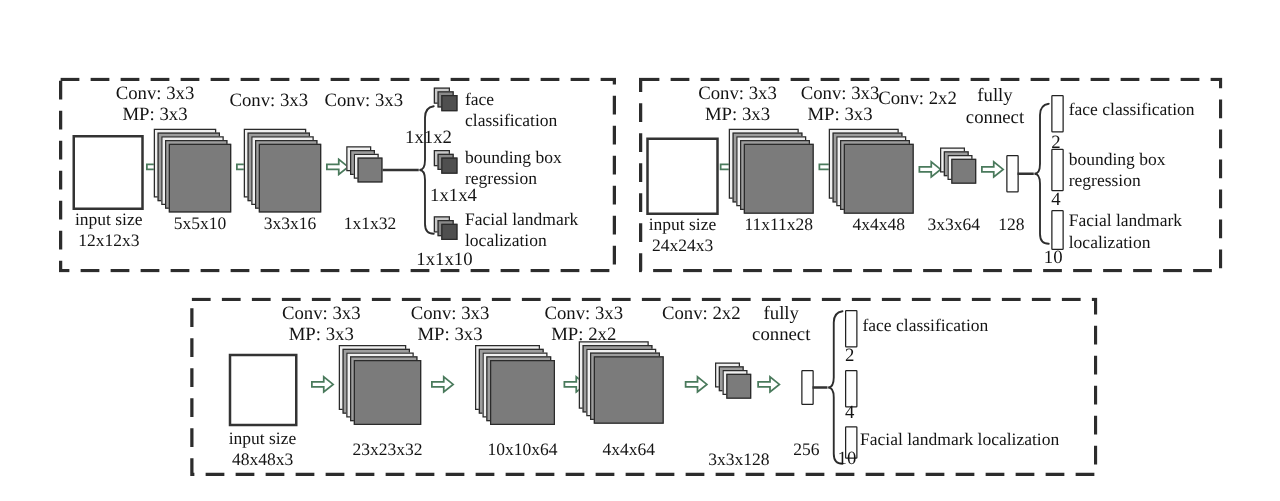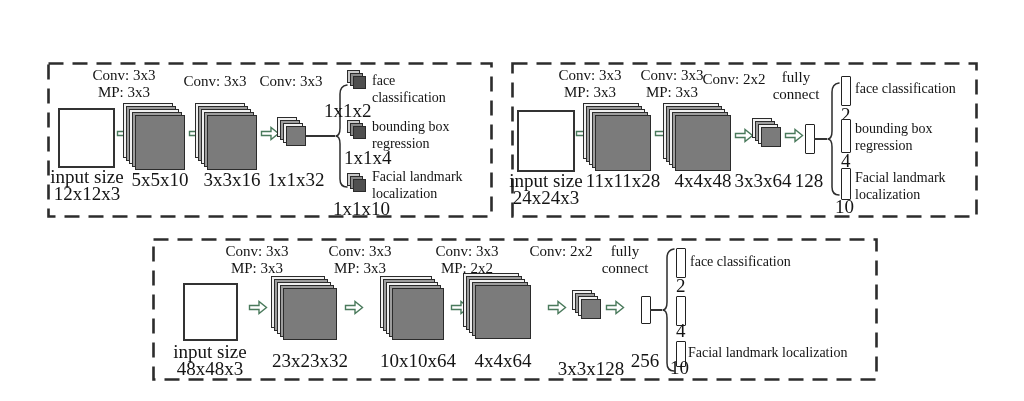--- a/index.html
+++ b/index.html
@@ -1,23 +1,23 @@
 <!DOCTYPE html>
 <html><head>
 <meta charset="utf-8">
 <style>
   html,body{margin:0;padding:0;background:#ffffff;}
   #page{position:relative;width:1024px;height:401px;background:#ffffff;overflow:hidden;
         font-family:"Liberation Serif","DejaVu Serif",serif;color:#141414;}
   .panel{position:absolute;}
   .pborder{position:absolute;left:0;top:0;}
   .lbl{position:absolute;width:110px;text-align:center;font-size:15px;line-height:16.5px;white-space:nowrap;}
-  .cap{position:absolute;width:80px;text-align:center;font-size:19px;line-height:16.5px;white-space:nowrap;}
+  .cap{position:absolute;width:80px;text-align:center;font-size:14px;line-height:16.5px;white-space:nowrap;}
   .otext{position:absolute;font-size:14px;line-height:16px;white-space:nowrap;}
-  .dims{position:absolute;font-size:19px;line-height:15px;white-space:nowrap;}
+  .dims{position:absolute;font-size:15px;line-height:15px;white-space:nowrap;}
   .sq{position:absolute;background:#ffffff;border:2px solid #333333;box-sizing:border-box;}
   .stack{position:absolute;}
   .stack i{position:absolute;display:block;box-sizing:border-box;}
   .bar{position:absolute;width:8px;background:#ffffff;border:1.5px solid #222222;border-radius:1px;box-sizing:content-box;}
   .hline{position:absolute;height:1.5px;background:#333333;}
   .arr{position:absolute;}
   .brace{position:absolute;}
 </style>
 </head>
 <body>

